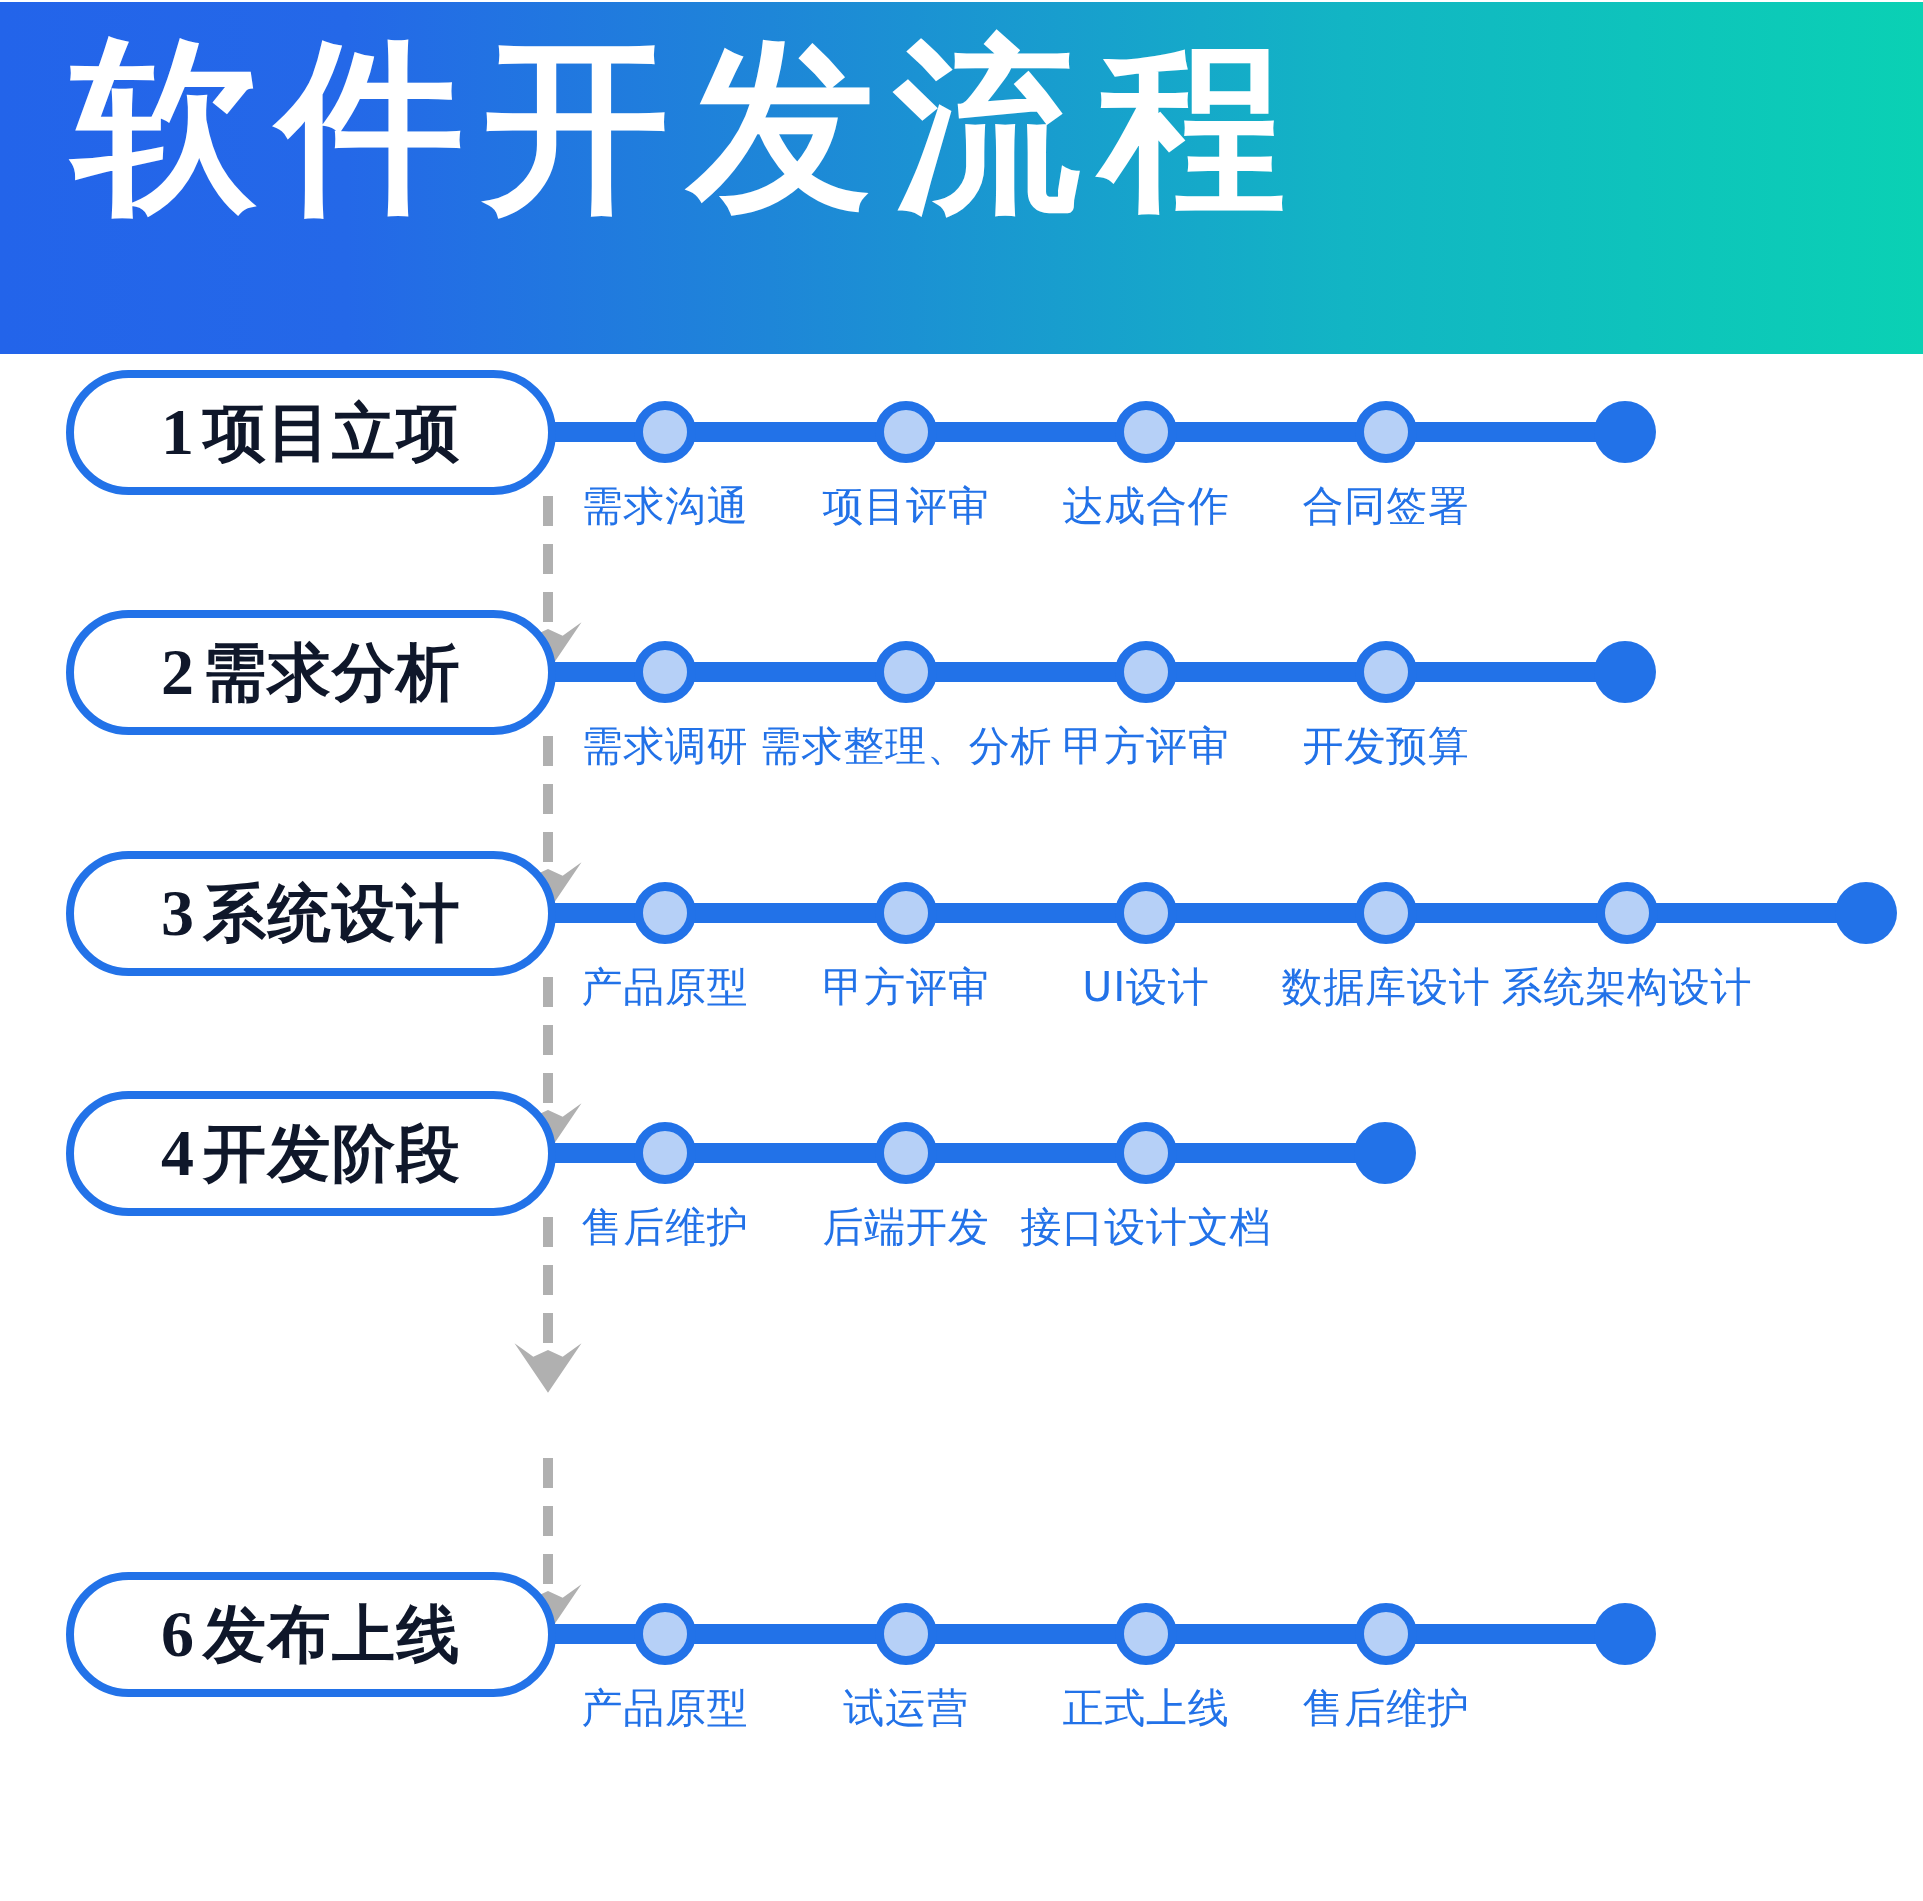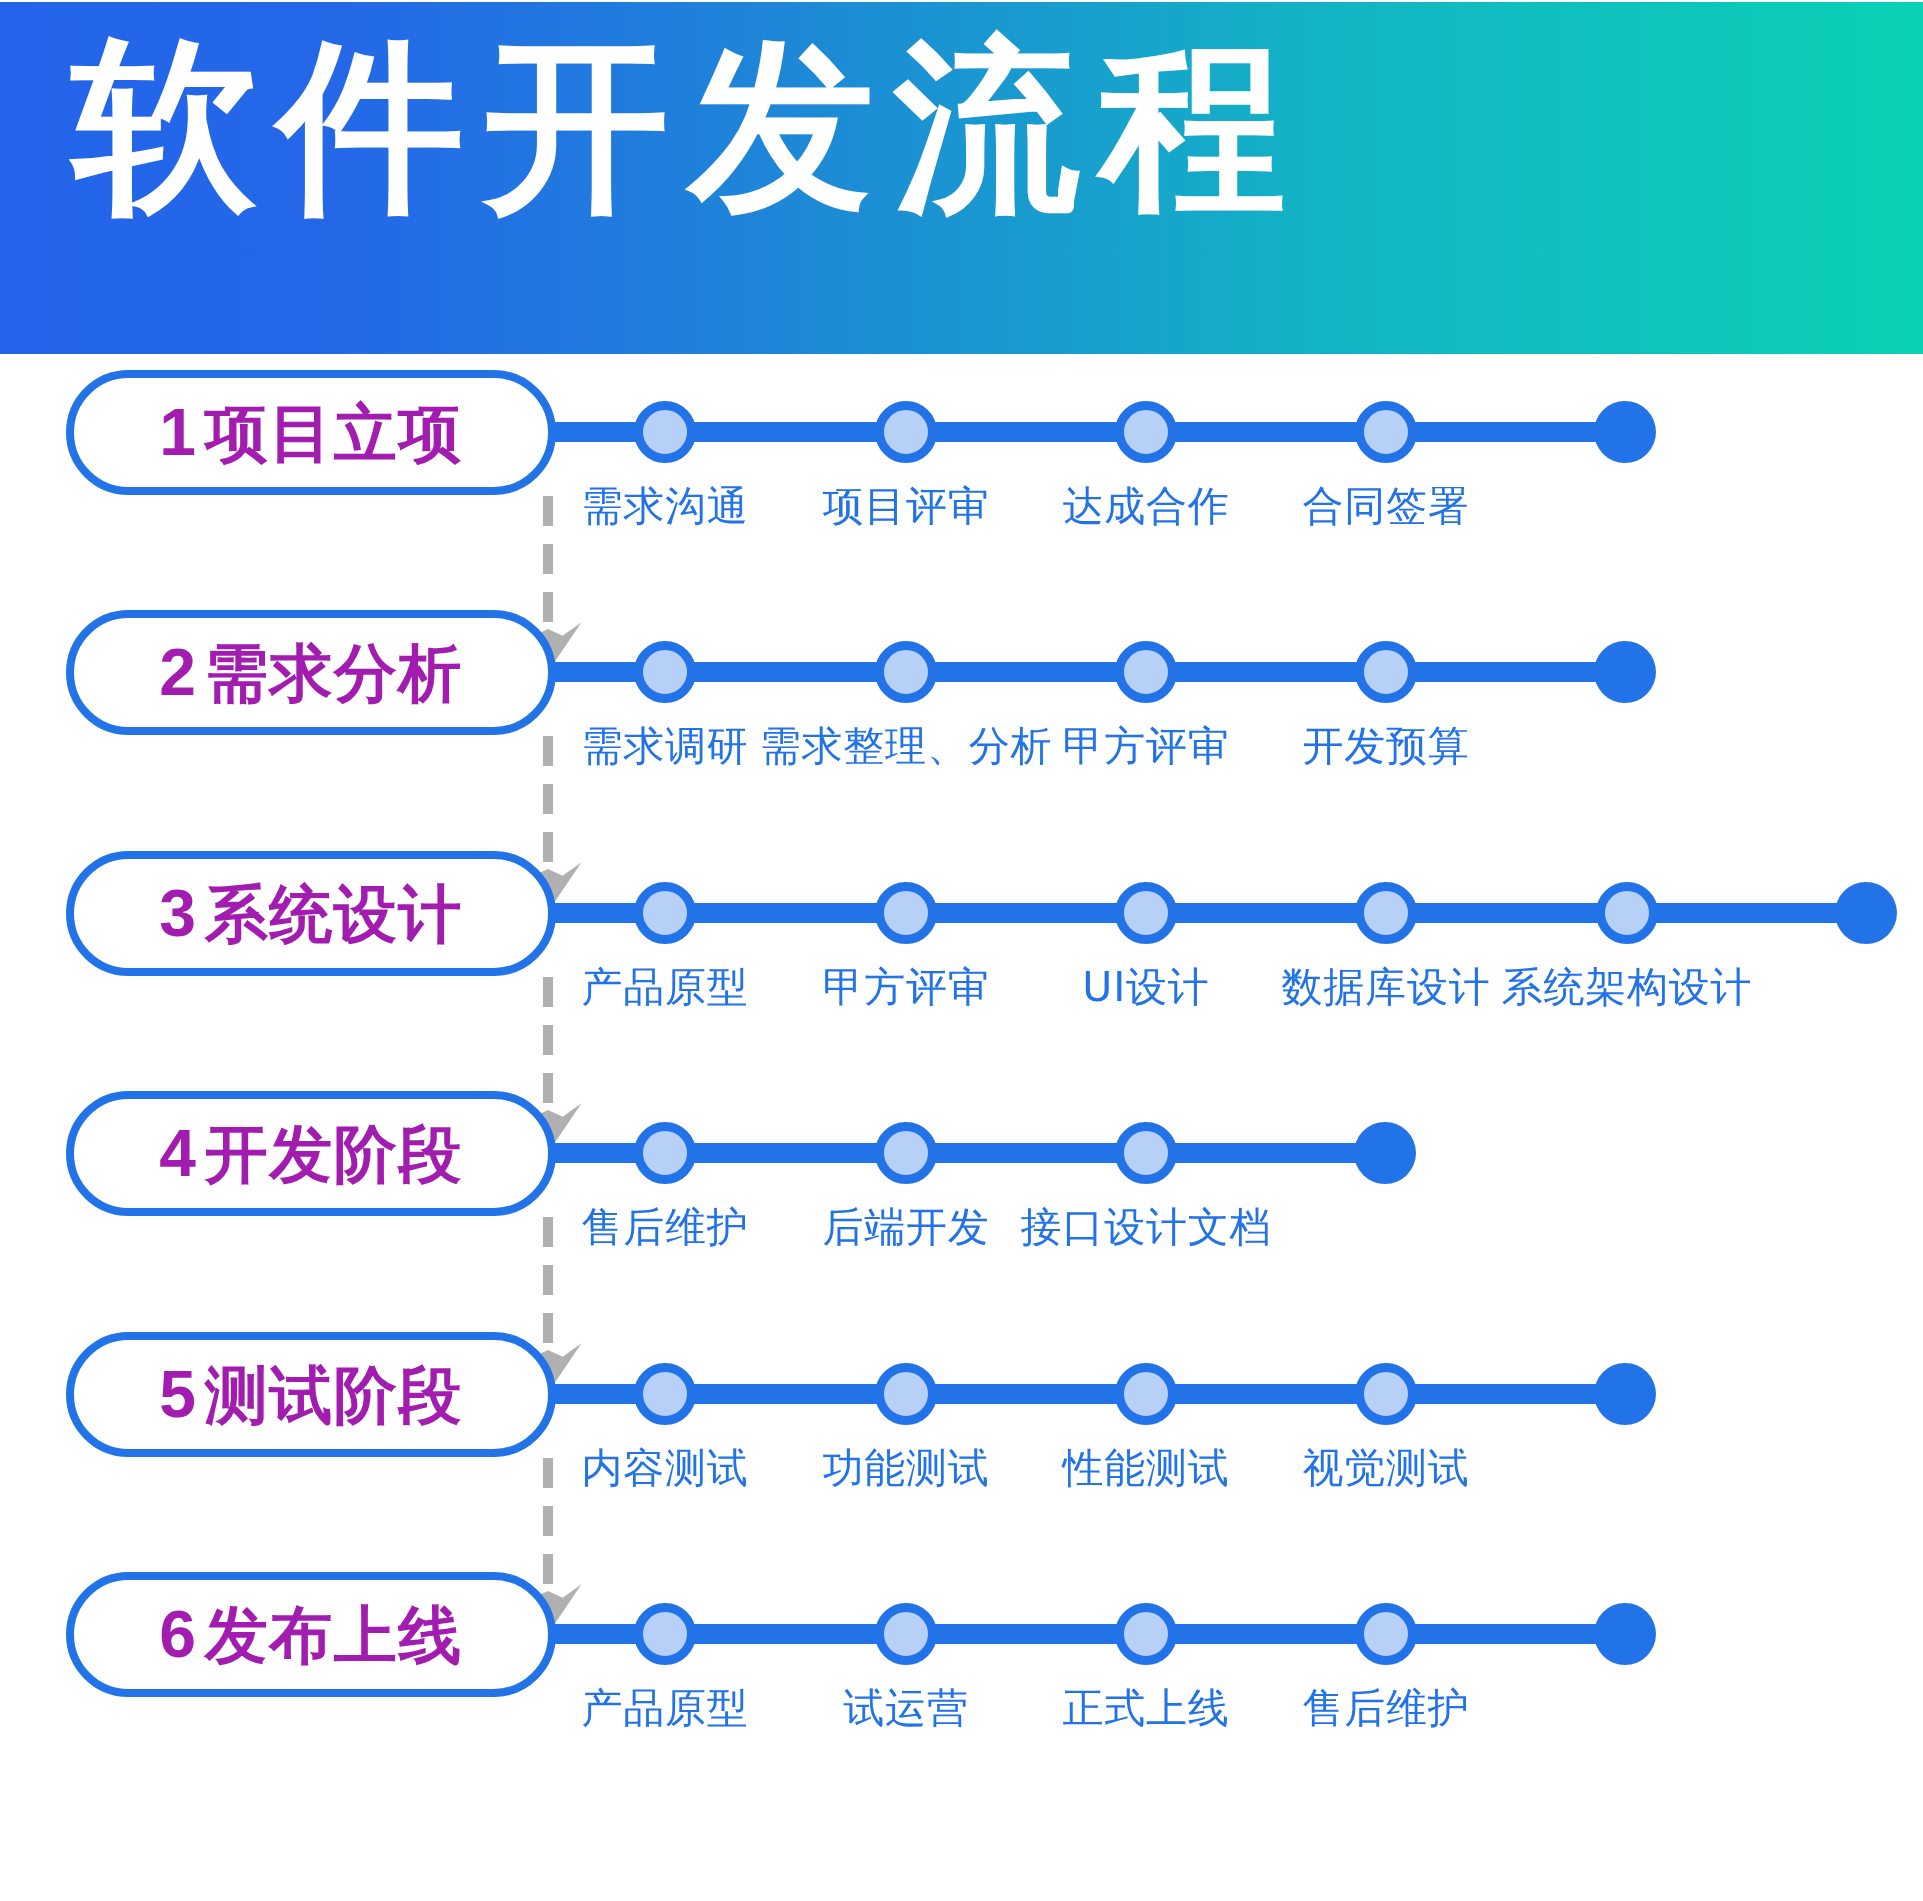--- a/index.html
+++ b/index.html
@@ -34,23 +34,23 @@
   .pill {
     position:absolute; left:66px; top:16.5px;
     width:490px; height:125px;
     border:8.3px solid #2272e8;
     border-radius:68px;
     background:#ffffff;
     display:flex; align-items:center; justify-content:center;
     z-index:4;
   }
   .pill-text {
-    font-size:63px; font-weight:bold; color:#a21caf;
+    font-size:63px; font-weight:bold; color:#0f172a;
     white-space:nowrap; letter-spacing:1.5px;
-    font-family:Liberation Sans, sans-serif;
+    font-family:Liberation Serif, serif;
     line-height:1;
   }
   .pill-num { font-size:66px; margin-right:7.5px; }
 
   
   .track {
     position:absolute; top:69px; height:19.5px;
     left:553px;
     background:#2272e8;
     border-radius:1.5px;
@@ -169,37 +169,20 @@
         <div class="dots">
           <div class="dot" style="left: 665px;"></div>
           <div class="node-label" style="left: 665px;">售后维护</div>
           <div class="dot" style="left: 906px;"></div>
           <div class="node-label" style="left: 906px;">后端开发</div>
           <div class="dot" style="left: 1146px;"></div>
           <div class="node-label" style="left: 1146px;">接口设计文档</div>
           <div class="endcap" style="left: 1385px;"></div>
         </div>
       </div>
-      <div class="row" style="top: 962px;">
-        <div class="pill">
-          <div class="pill-text"><span class="pill-num">5</span><span>测试阶段</span></div>
-        </div>
-        <div class="track" style="width: 1072px;"></div>
-        <div class="dots">
-          <div class="dot" style="left: 665px;"></div>
-          <div class="node-label" style="left: 665px;">内容测试</div>
-          <div class="dot" style="left: 906px;"></div>
-          <div class="node-label" style="left: 906px;">功能测试</div>
-          <div class="dot" style="left: 1146px;"></div>
-          <div class="node-label" style="left: 1146px;">性能测试</div>
-          <div class="dot" style="left: 1386px;"></div>
-          <div class="node-label" style="left: 1386px;">视觉测试</div>
-          <div class="endcap" style="left: 1625px;"></div>
-        </div>
-      </div>
       <div class="row" style="top: 1202px;">
         <div class="pill">
           <div class="pill-text"><span class="pill-num">6</span><span>发布上线</span></div>
         </div>
         <div class="track" style="width: 1072px;"></div>
         <div class="dots">
           <div class="dot" style="left: 665px;"></div>
           <div class="node-label" style="left: 665px;">产品原型</div>
           <div class="dot" style="left: 906px;"></div>
           <div class="node-label" style="left: 906px;">试运营</div>

